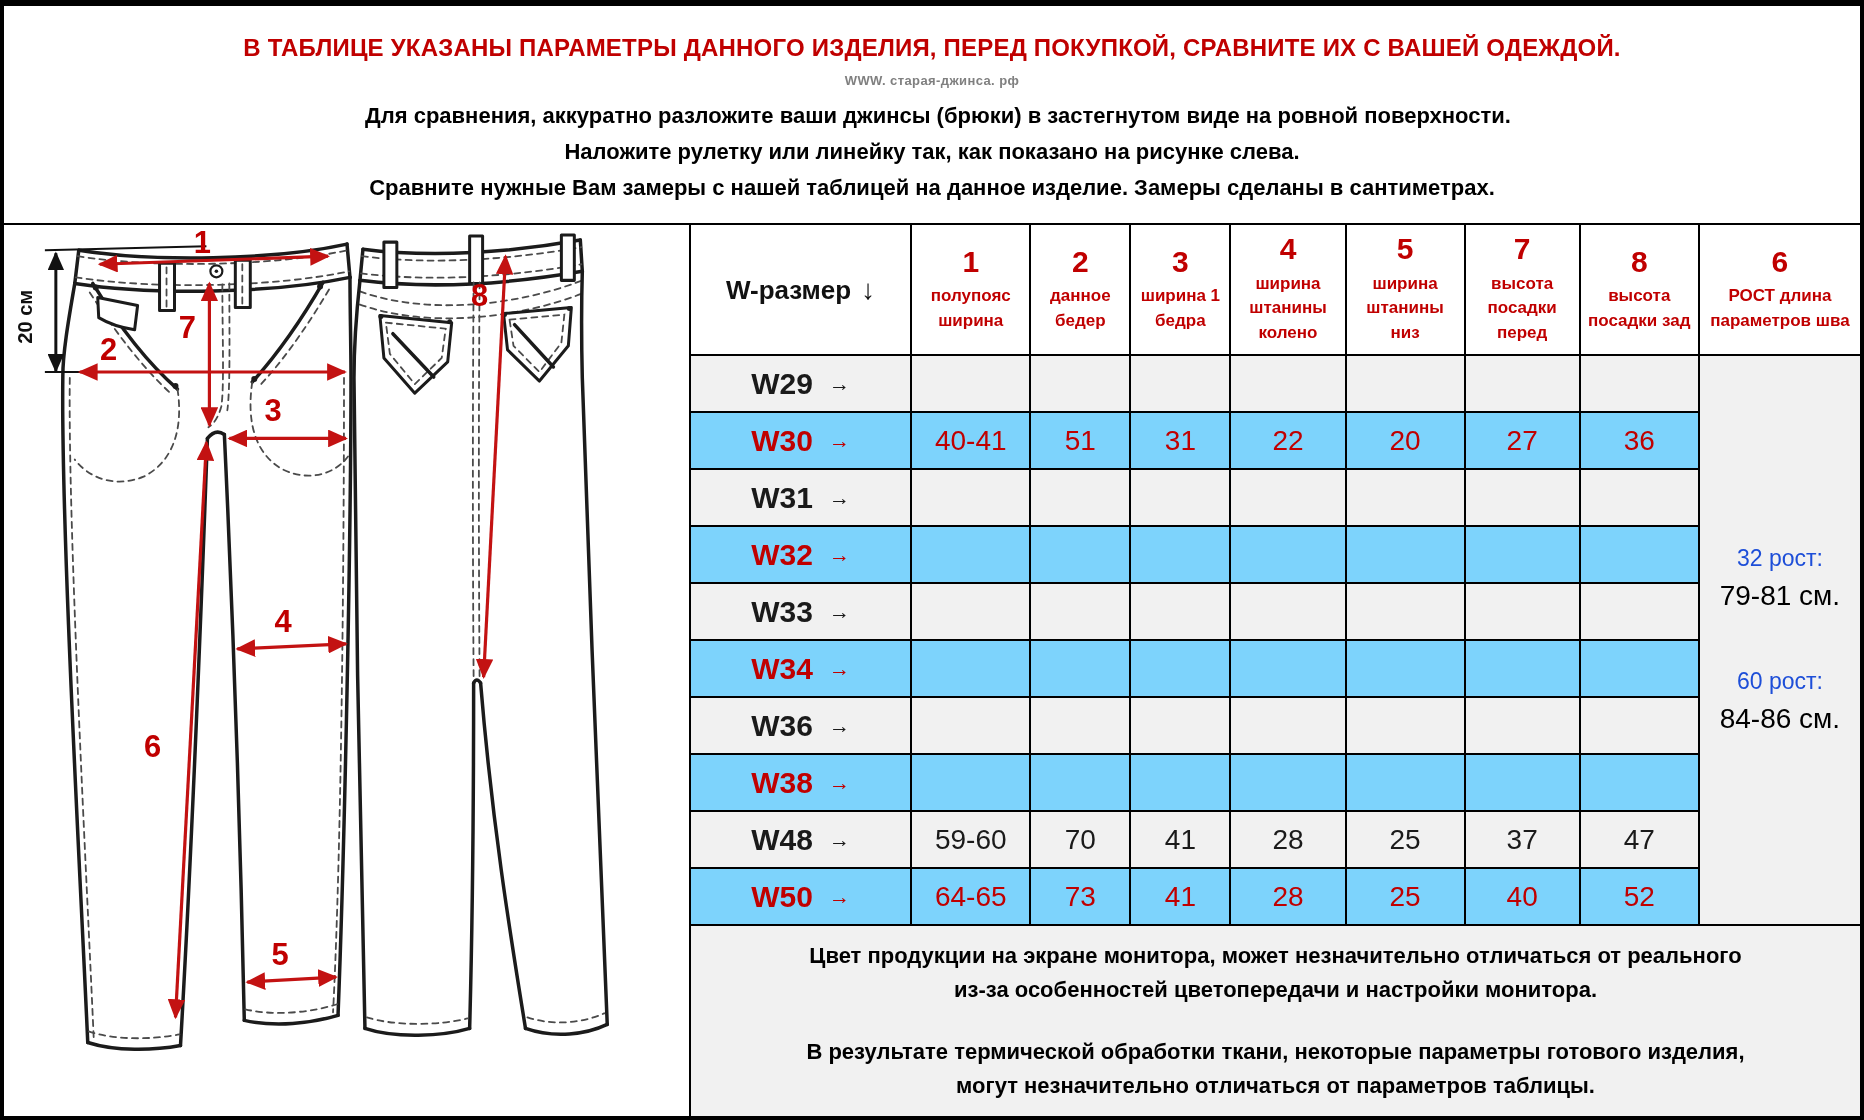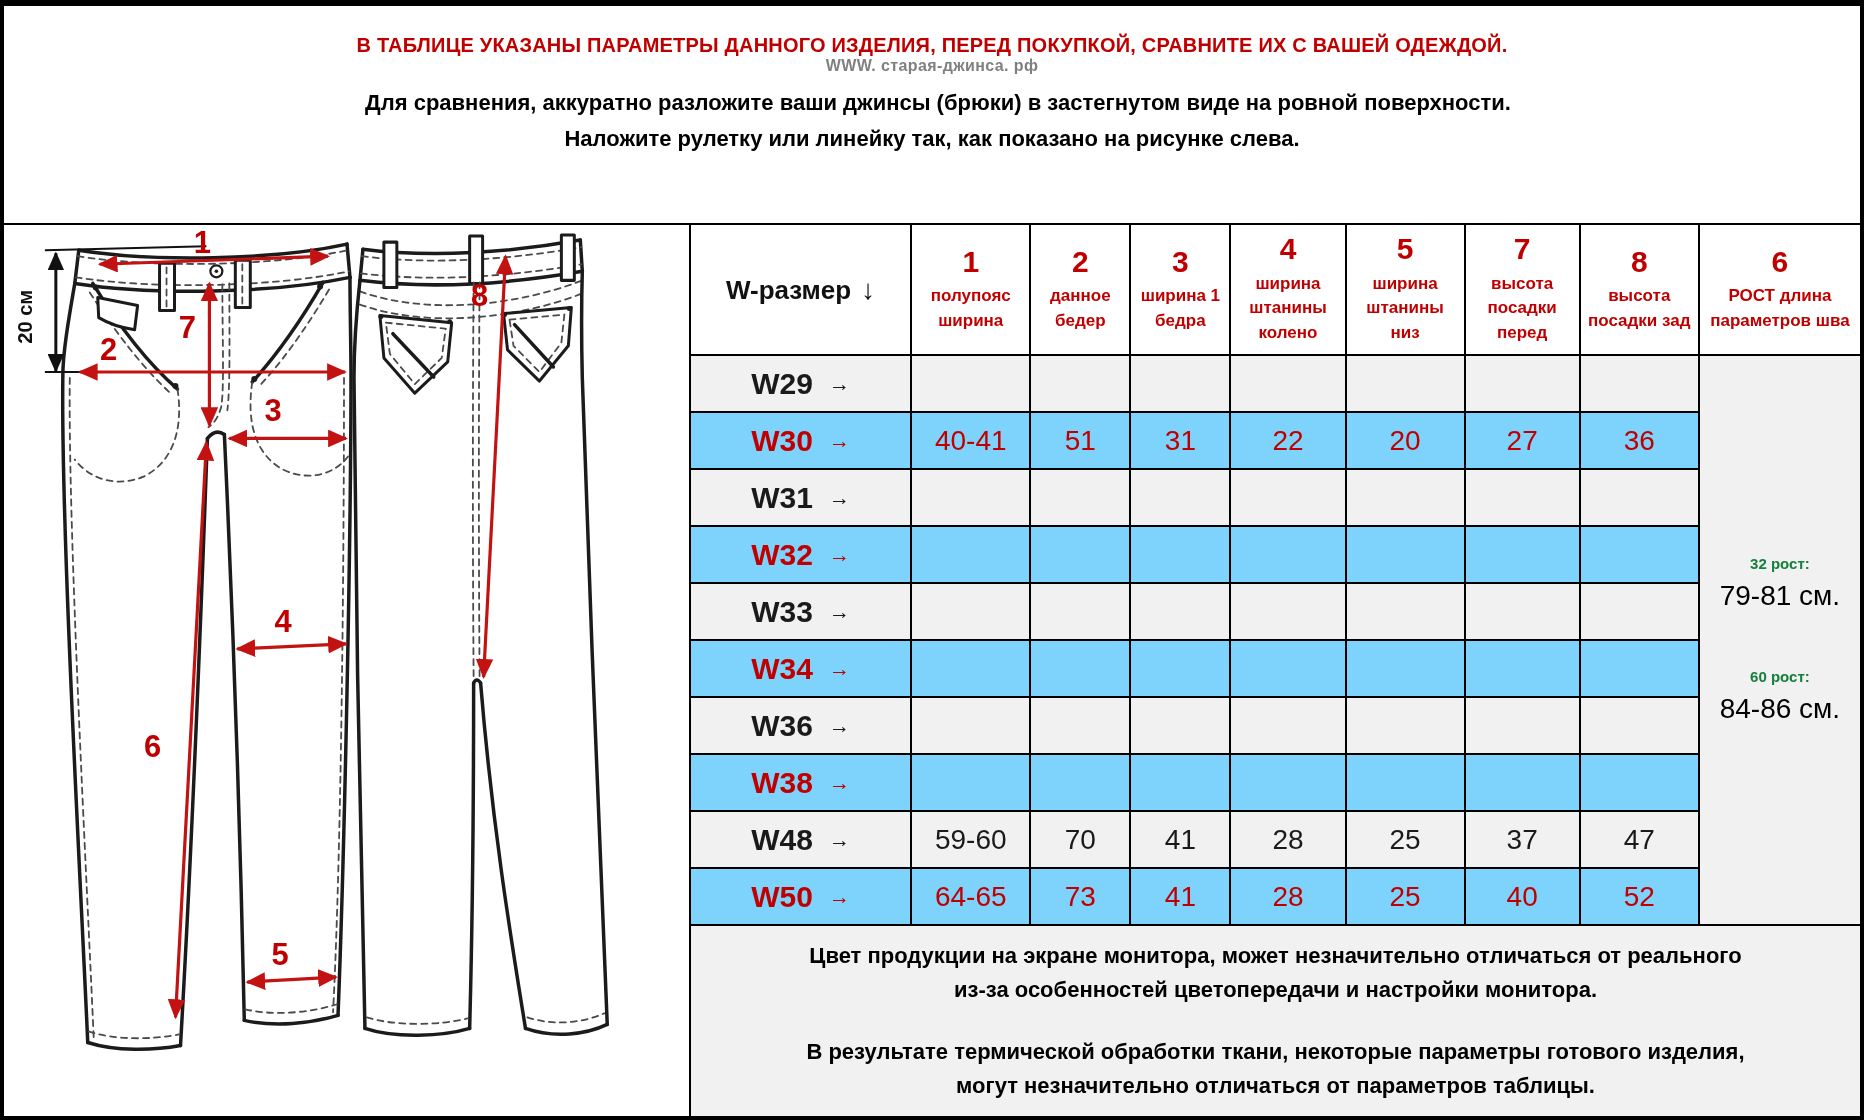--- a/index.html
+++ b/index.html
@@ -13,22 +13,22 @@
     display: flex; flex-direction: column;
     overflow: hidden;
   }
   
   .header {
     flex: 0 0 219px;
     border-bottom: 2px solid #000;
     text-align: center;
     padding-top: 28px;
   }
-  .header-title { color: #C00000; font-weight: bold; font-size: 20px; letter-spacing: 0.2px; }
-  .header-site  { color: #808080; font-weight: bold; font-size: 16px; letter-spacing: 0.4px; }
+  .header-title { color: #C00000; font-weight: bold; font-size: 24px; letter-spacing: 0.2px; }
+  .header-site  { color: #808080; font-weight: bold; font-size: 13px; margin-top: 11px; letter-spacing: 0.4px; }
   .header-line  { color: #000; font-weight: bold; font-size: 22px; margin-top: 10px; }
   .header-line.first { margin-top: 15px; margin-left: 12px; }
   
   .content { flex: 1; display: flex; min-height: 0; }
   .drawing-pane { flex: 0 0 687px; border-right: 2px solid #000; background: #fff; }
   .drawing-pane svg { display: block; width: 100%; height: 100%; }
   .right-pane { flex: 1; display: flex; flex-direction: column; min-width: 0; }
   
   table.size-table { border-collapse: collapse; table-layout: fixed; width: 100%; flex: 0 0 auto; }
   .size-table td { border: 2px solid #000; text-align: center; vertical-align: middle; padding: 0; overflow: hidden; }
@@ -44,21 +44,21 @@
   .col-lbl { font-size: 17px; font-weight: bold; color: #C00000; line-height: 1.45; padding: 0 5px; }
   .row-gray  { background: #F1F1F1; }
   .row-white { background: #7dd3fc; }
   .size-cell { font-weight: bold; font-size: 30px; }
   .size-cell .size-arrow { font-size: 21px; font-weight: 400; margin-left: 16px; vertical-align: 3px; }
   .txt-red   { color: #C00000; }
   .txt-black { color: #1a1a1a; }
   .val-cell  { font-size: 28px; font-weight: 400; }
   .rost-cell { background: #F1F1F1; }
   .rost-block + .rost-block { margin-top: 56px; }
-  .rost-bold { font-size: 15px; font-weight: bold; color: #15803d; }
+  .rost-bold { font-size: 23px; font-weight: normal; color: #1d4ed8; }
   .rost-norm { font-size: 28px; font-weight: 400; color: #000; margin-top: 8px; }
   
   .notes {
     flex: 1; background: #F1F1F1;
     display: flex; flex-direction: column; justify-content: center;
     text-align: center; color: #000;
     font-weight: bold; font-size: 22px;
   }
   .note-para + .note-para { margin-top: 20px; }
   .note-line { margin: 8px 0; }
@@ -75,20 +75,21 @@
 </head>
 <body>
 
 <div class="page">
 
   <div class="header">
     <div class="header-title">В ТАБЛИЦЕ УКАЗАНЫ ПАРАМЕТРЫ ДАННОГО ИЗДЕЛИЯ, ПЕРЕД ПОКУПКОЙ, СРАВНИТЕ ИХ С ВАШЕЙ ОДЕЖДОЙ.</div>
     <div class="header-site">WWW. старая-джинса. рф</div>
     <div class="header-line first">Для сравнения, аккуратно разложите ваши джинсы (брюки) в застегнутом виде на ровной поверхности.</div>
     <div class="header-line">Наложите рулетку или линейку так, как показано на рисунке слева.</div>
+    <div class="header-line">Сравните нужные Вам замеры с нашей таблицей на данное изделие.  Замеры сделаны в сантиметрах.</div>
   </div>
 
   <div class="content">
 
     <div class="drawing-pane">
       <svg viewBox="0 0 687 885" preserveAspectRatio="none">
         <defs>
           <marker id="mr" markerWidth="6.5" markerHeight="5.5" refX="5.6" refY="2.75" orient="auto-start-reverse">
             <path d="M0,0 L6.2,2.75 L0,5.5 Z" fill="#C31212"></path>
           </marker>

